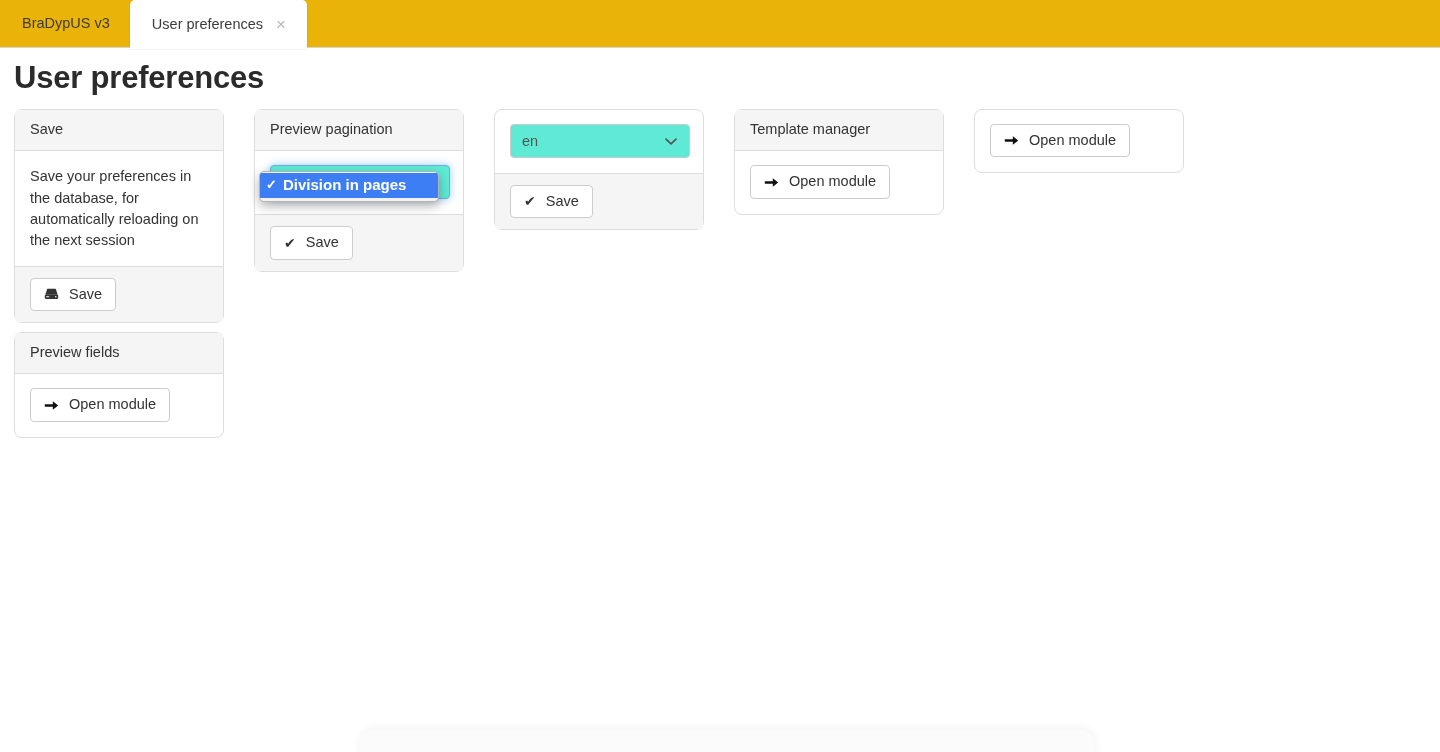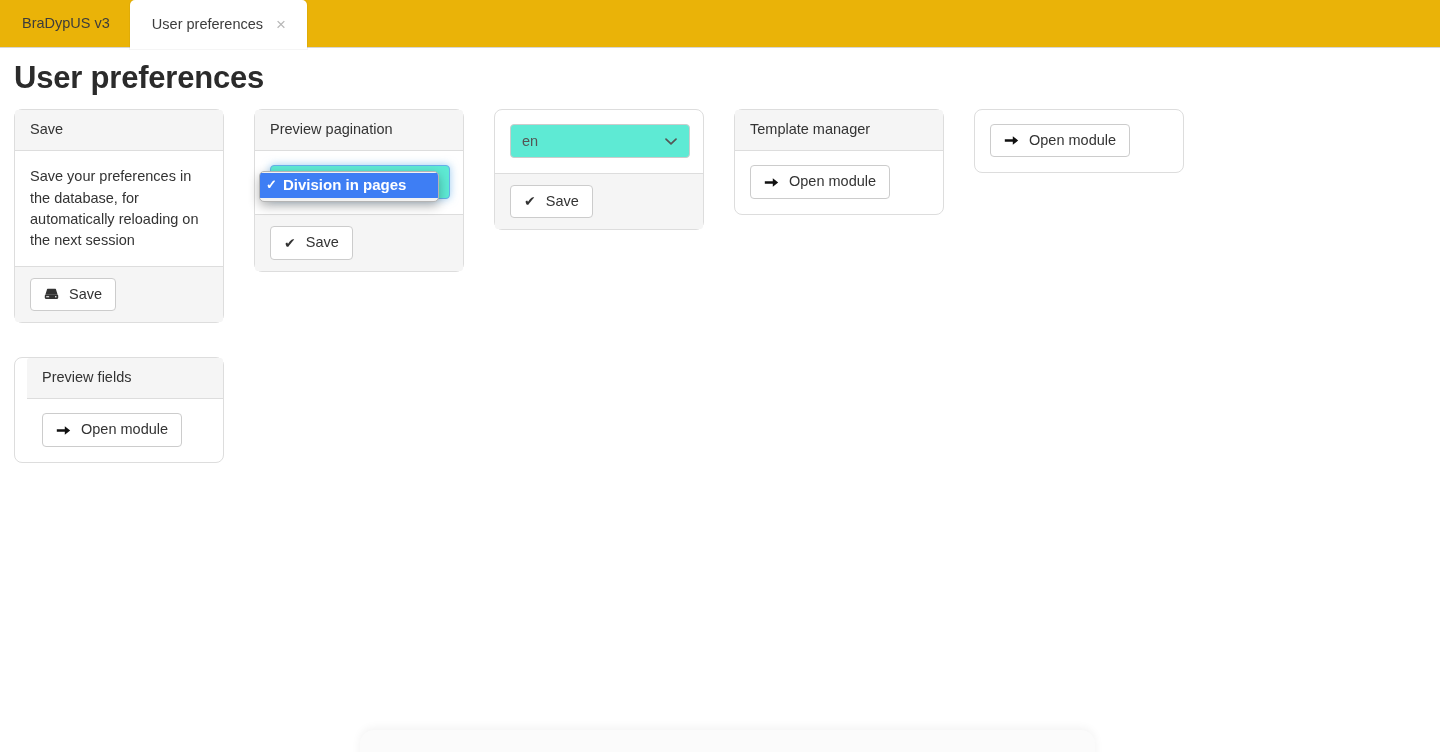--- a/index.html
+++ b/index.html
@@ -248,21 +248,21 @@
                 <rect x="0.8" y="8.2" width="14.4" height="4.6" rx="1.2" fill="#333"></rect>
                 <rect x="2.2" y="10.0" width="3.4" height="1.1" rx="0.55" fill="#ffffff"></rect>
                 <circle cx="12.6" cy="10.5" r="0.85" fill="#ffffff"></circle>
               </svg>
             </span>
             <span>Save</span>
           </button>
         </div>
       </div>
 
-      <div class="panel" style="margin-top:34px;padding-left:12px;">
+      <div class="panel" style="margin-top:9px;">
         <div class="panel-heading">Preview fields</div>
         <div class="panel-body tight">
           <button class="btn">
             <span class="gl">
               <svg width="15" height="13" viewBox="0 0 16 14" aria-hidden="true">
                 <path d="M0.8 5.6 H9.4 V2.4 L15.2 7 L9.4 11.6 V8.4 H0.8 Z" fill="#111"></path>
               </svg>
             </span>
             <span>Open module</span>
           </button>

